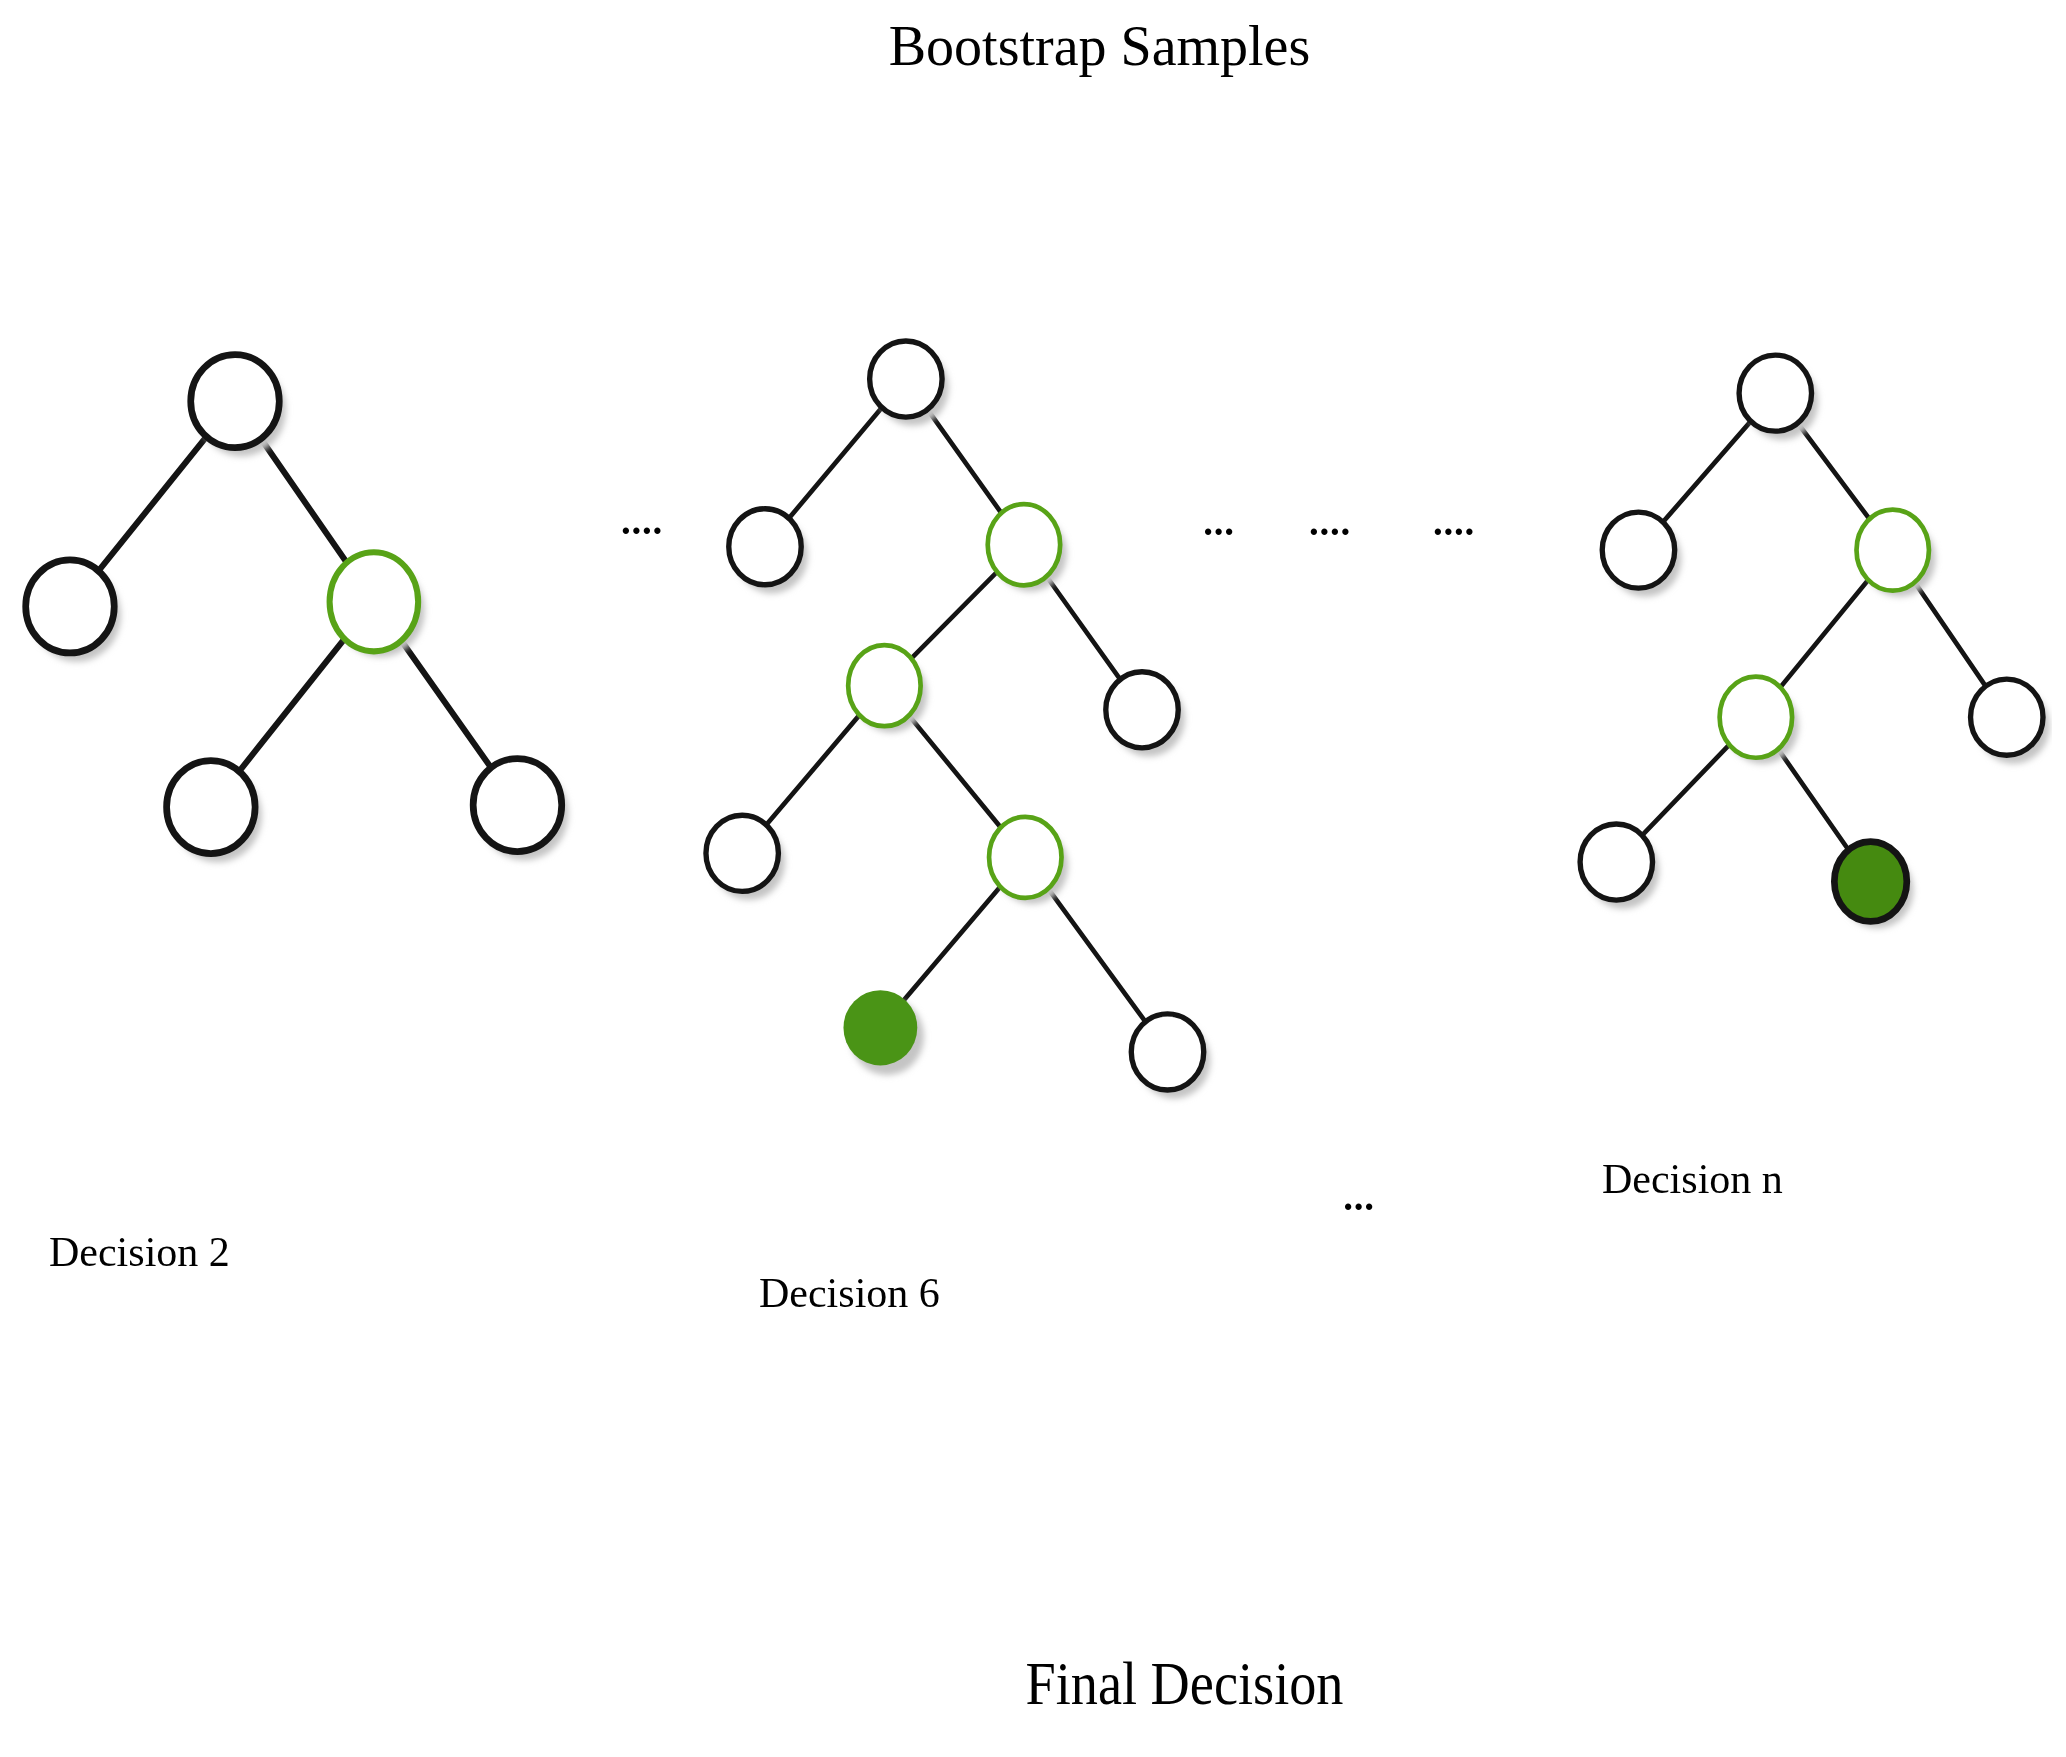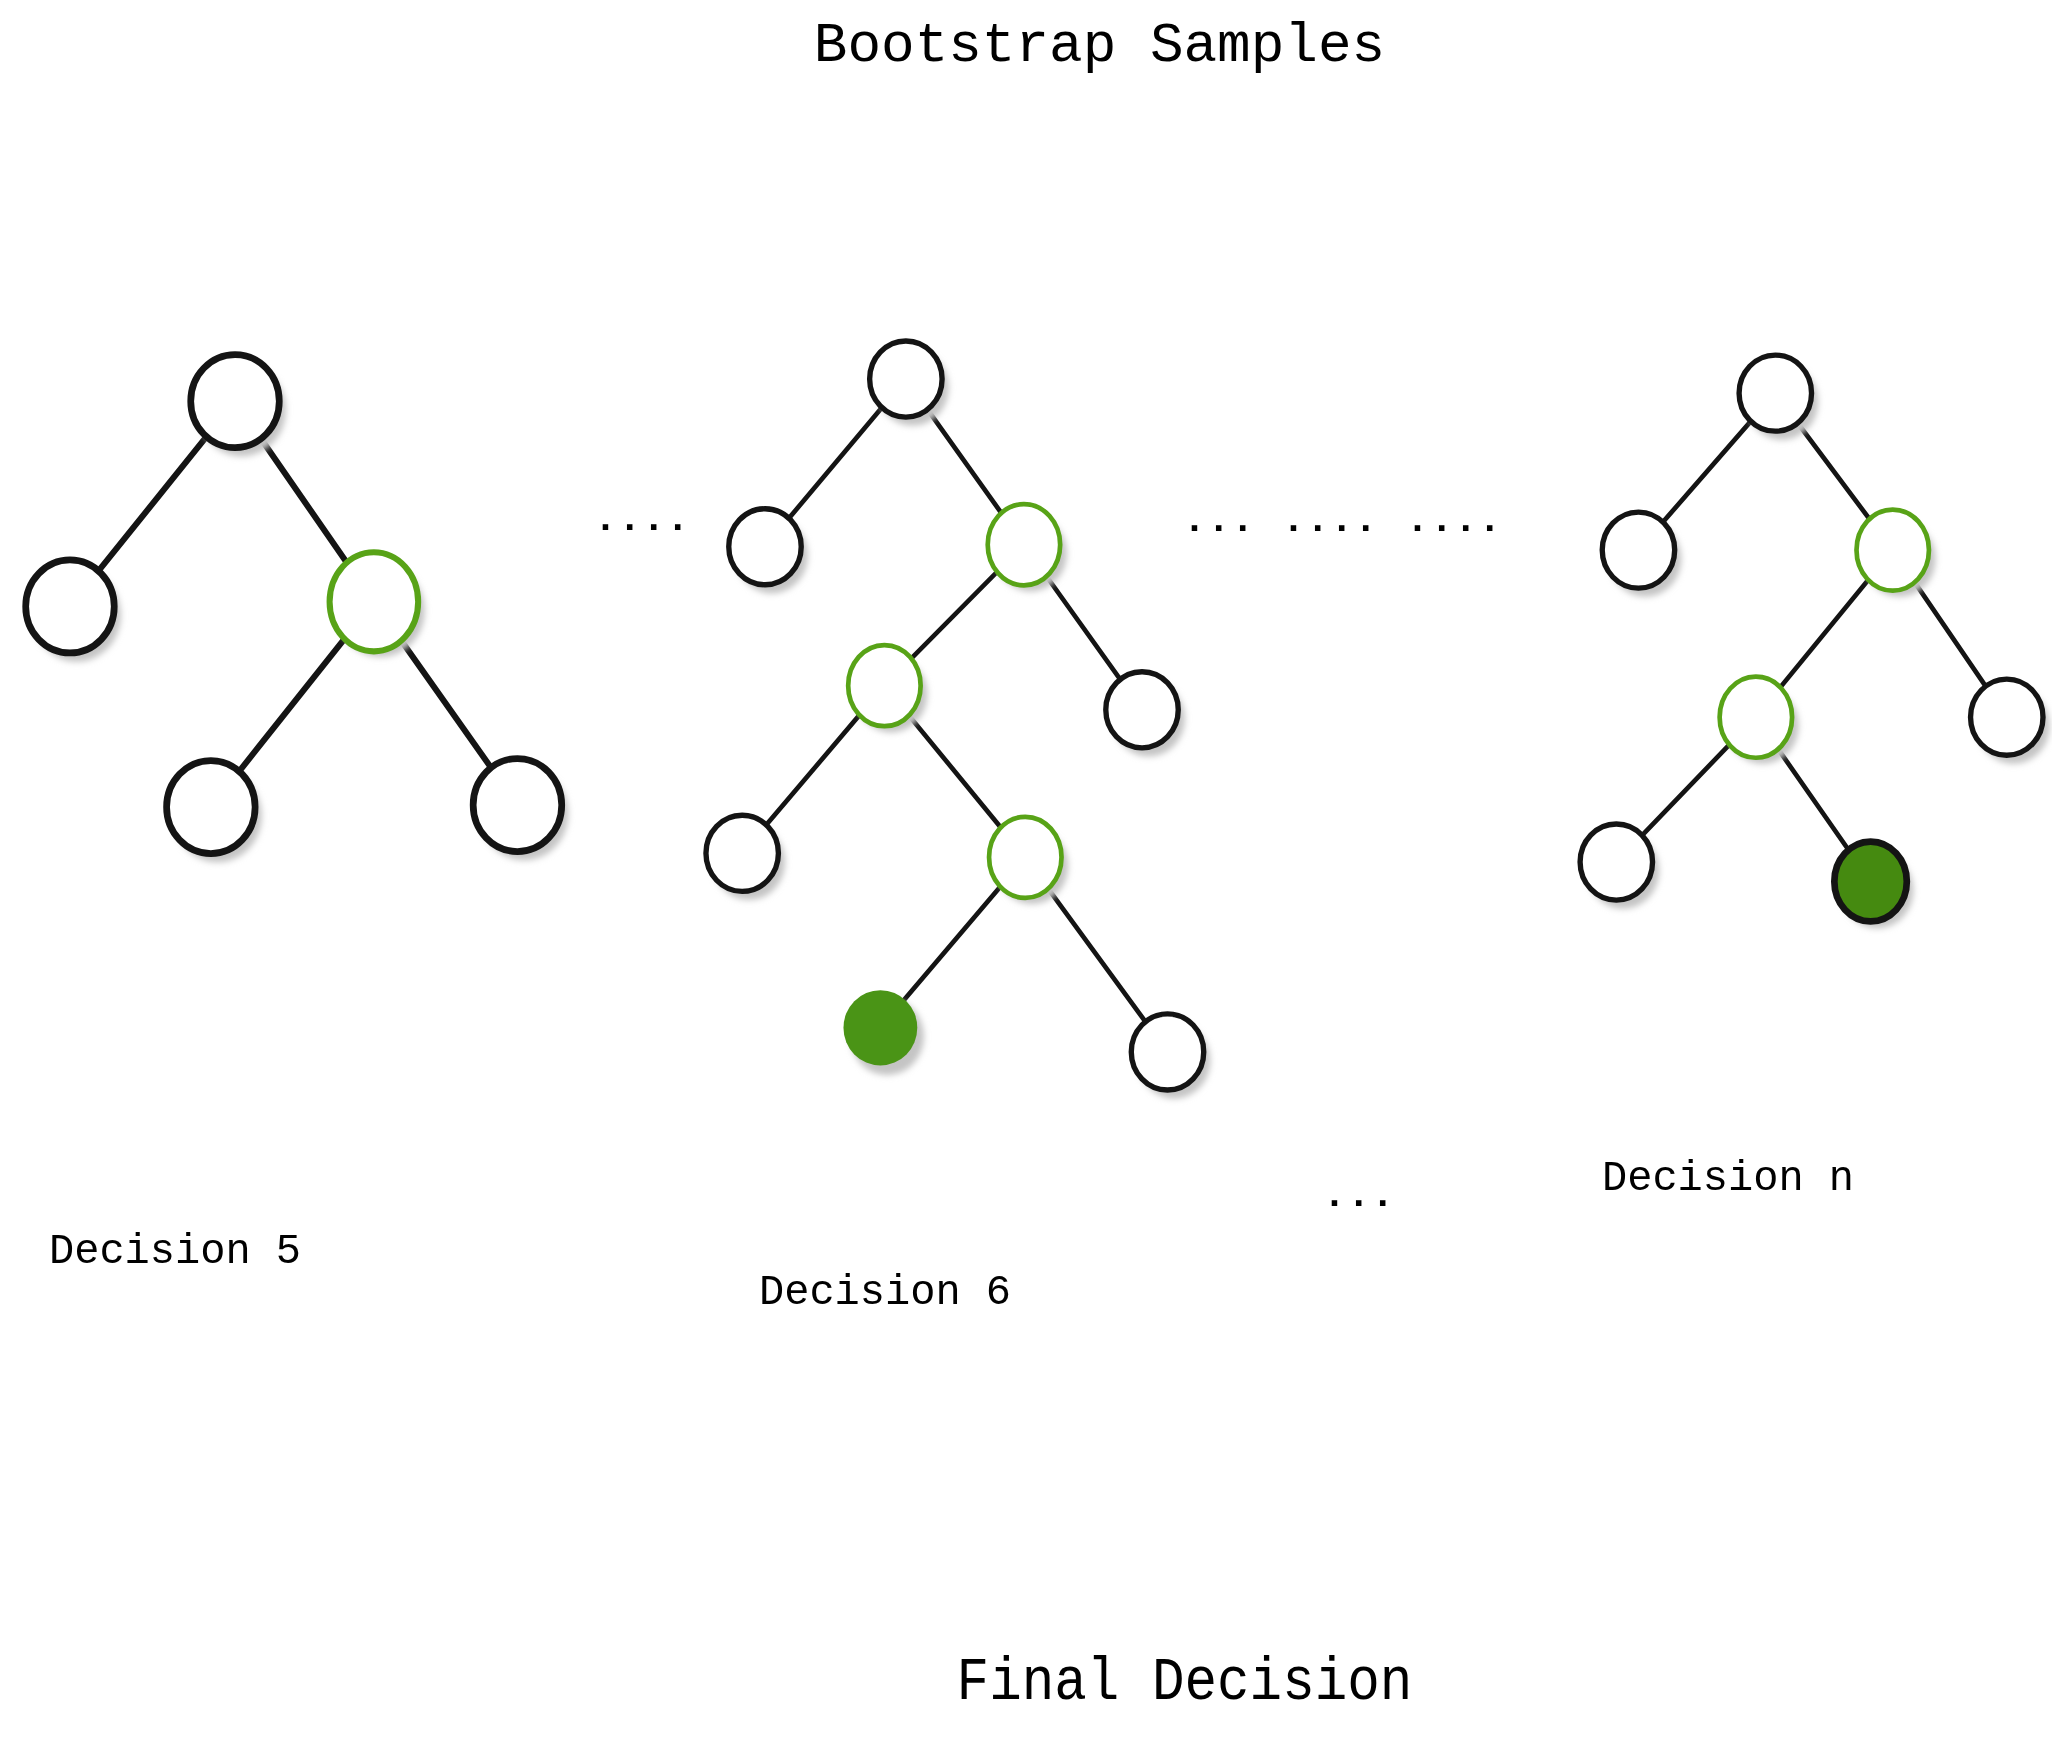--- a/index.html
+++ b/index.html
@@ -6,21 +6,21 @@
     margin: 0;
     padding: 0;
     background: #ffffff;
   }
   #canvas {
     position: relative;
     width: 2052px;
     height: 1757px;
     background: #ffffff;
     overflow: hidden;
-    font-family: Liberation Mono, monospace;
+    font-family: Liberation Serif, serif;
     color: #000000;
   }
   #diagram-svg {
     position: absolute;
     left: 0;
     top: 0;
   }
   .page-title {
     position: absolute;
     left: 697px;
@@ -142,21 +142,21 @@
           <ellipse cx="2991" cy="1069" fill="#ffffff" stroke="#141414" stroke-width="8" rx="54" ry="56.7"></ellipse>
           <ellipse cx="2409" cy="1285" fill="#ffffff" stroke="#141414" stroke-width="8" rx="54" ry="56.7"></ellipse>
           <ellipse cx="2788" cy="1314" fill="#458a10" stroke="#141414" stroke-width="10" rx="54" ry="59.400000000000006"></ellipse>
         </g>
       </g>
   </svg>
 
   <div class="page-title">Bootstrap Samples</div>
 
   <div id="labels">
-      <div class="tree-label" style="left: 250px; top: 1231px;">Decision 5</div>
+      <div class="tree-label" style="left: 250px; top: 1231px;">Decision 2</div>
       <div class="tree-label" style="left: 960px; top: 1272px;">Decision 6</div>
       <div class="tree-label" style="left: 1803px; top: 1158px;">Decision n</div>
       <div class="dots" style="left: 642px; top: 501px;">....</div>
       <div class="dots" style="left: 1219px; top: 502px;">...</div>
       <div class="dots" style="left: 1330px; top: 502px;">....</div>
       <div class="dots" style="left: 1454px; top: 502px;">....</div>
       <div class="dots" style="left: 1359px; top: 1177px;">...</div>
     </div>
 
   <div class="final-label">Final Decision</div>

